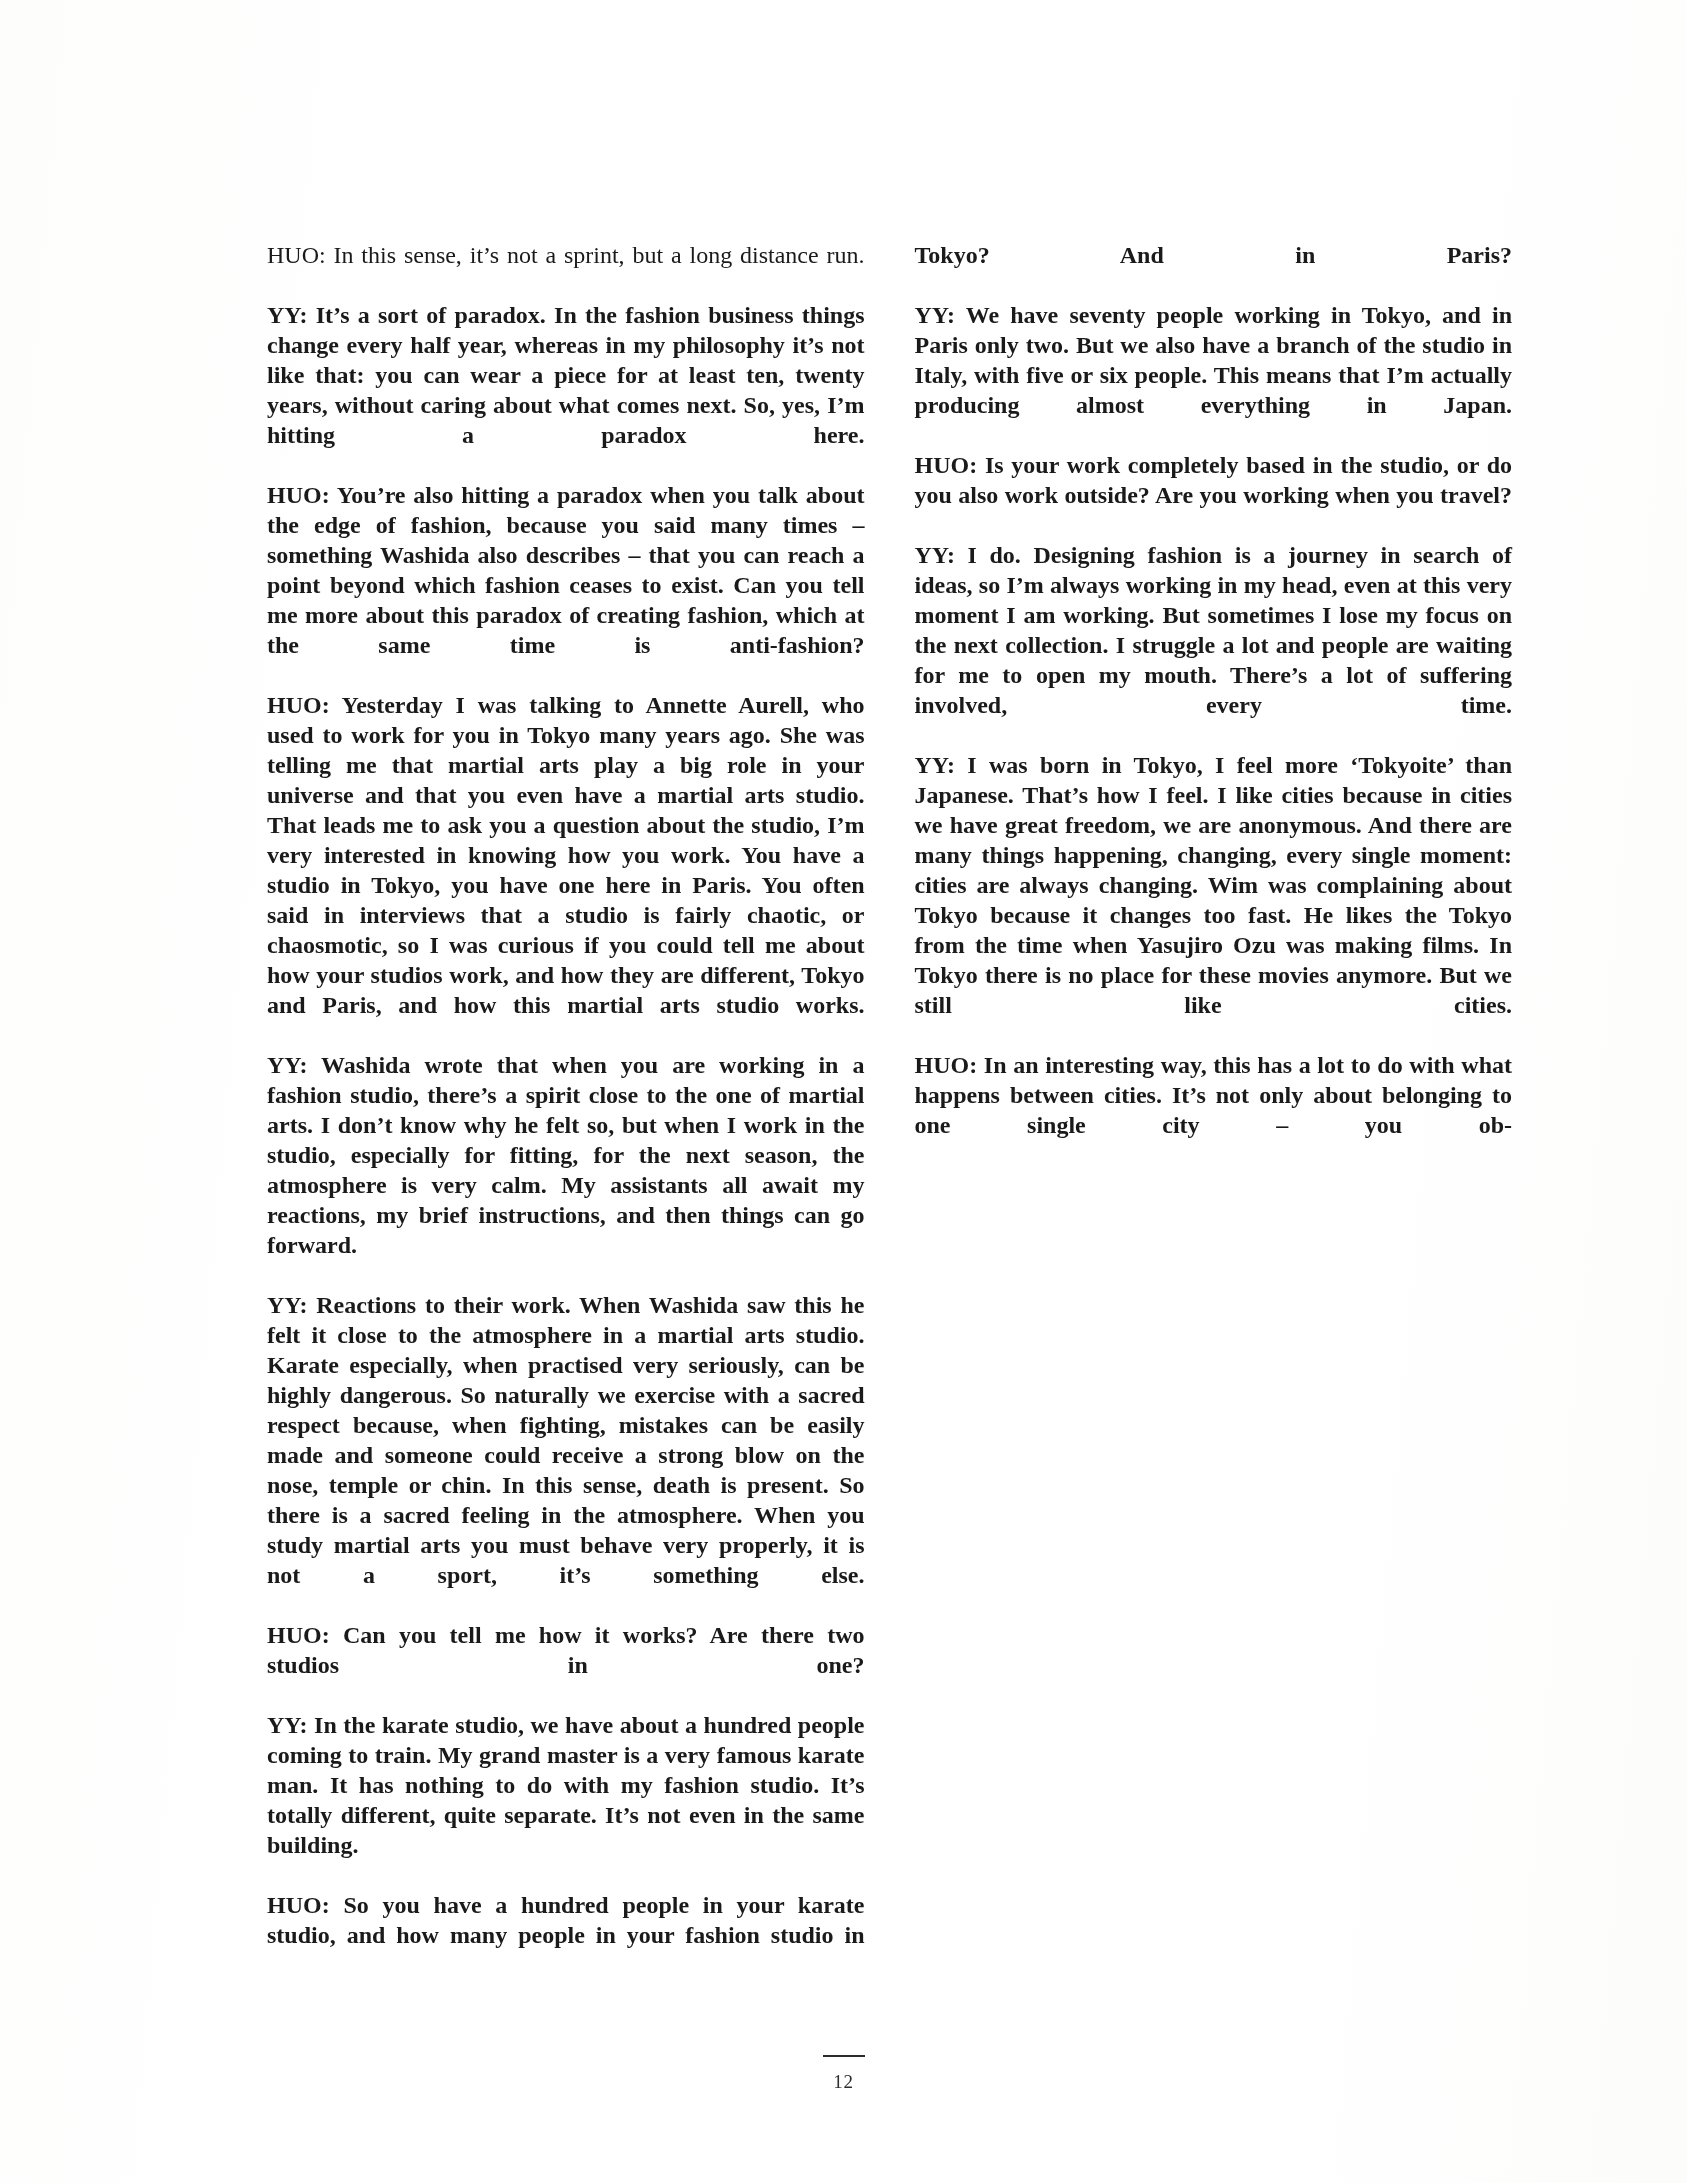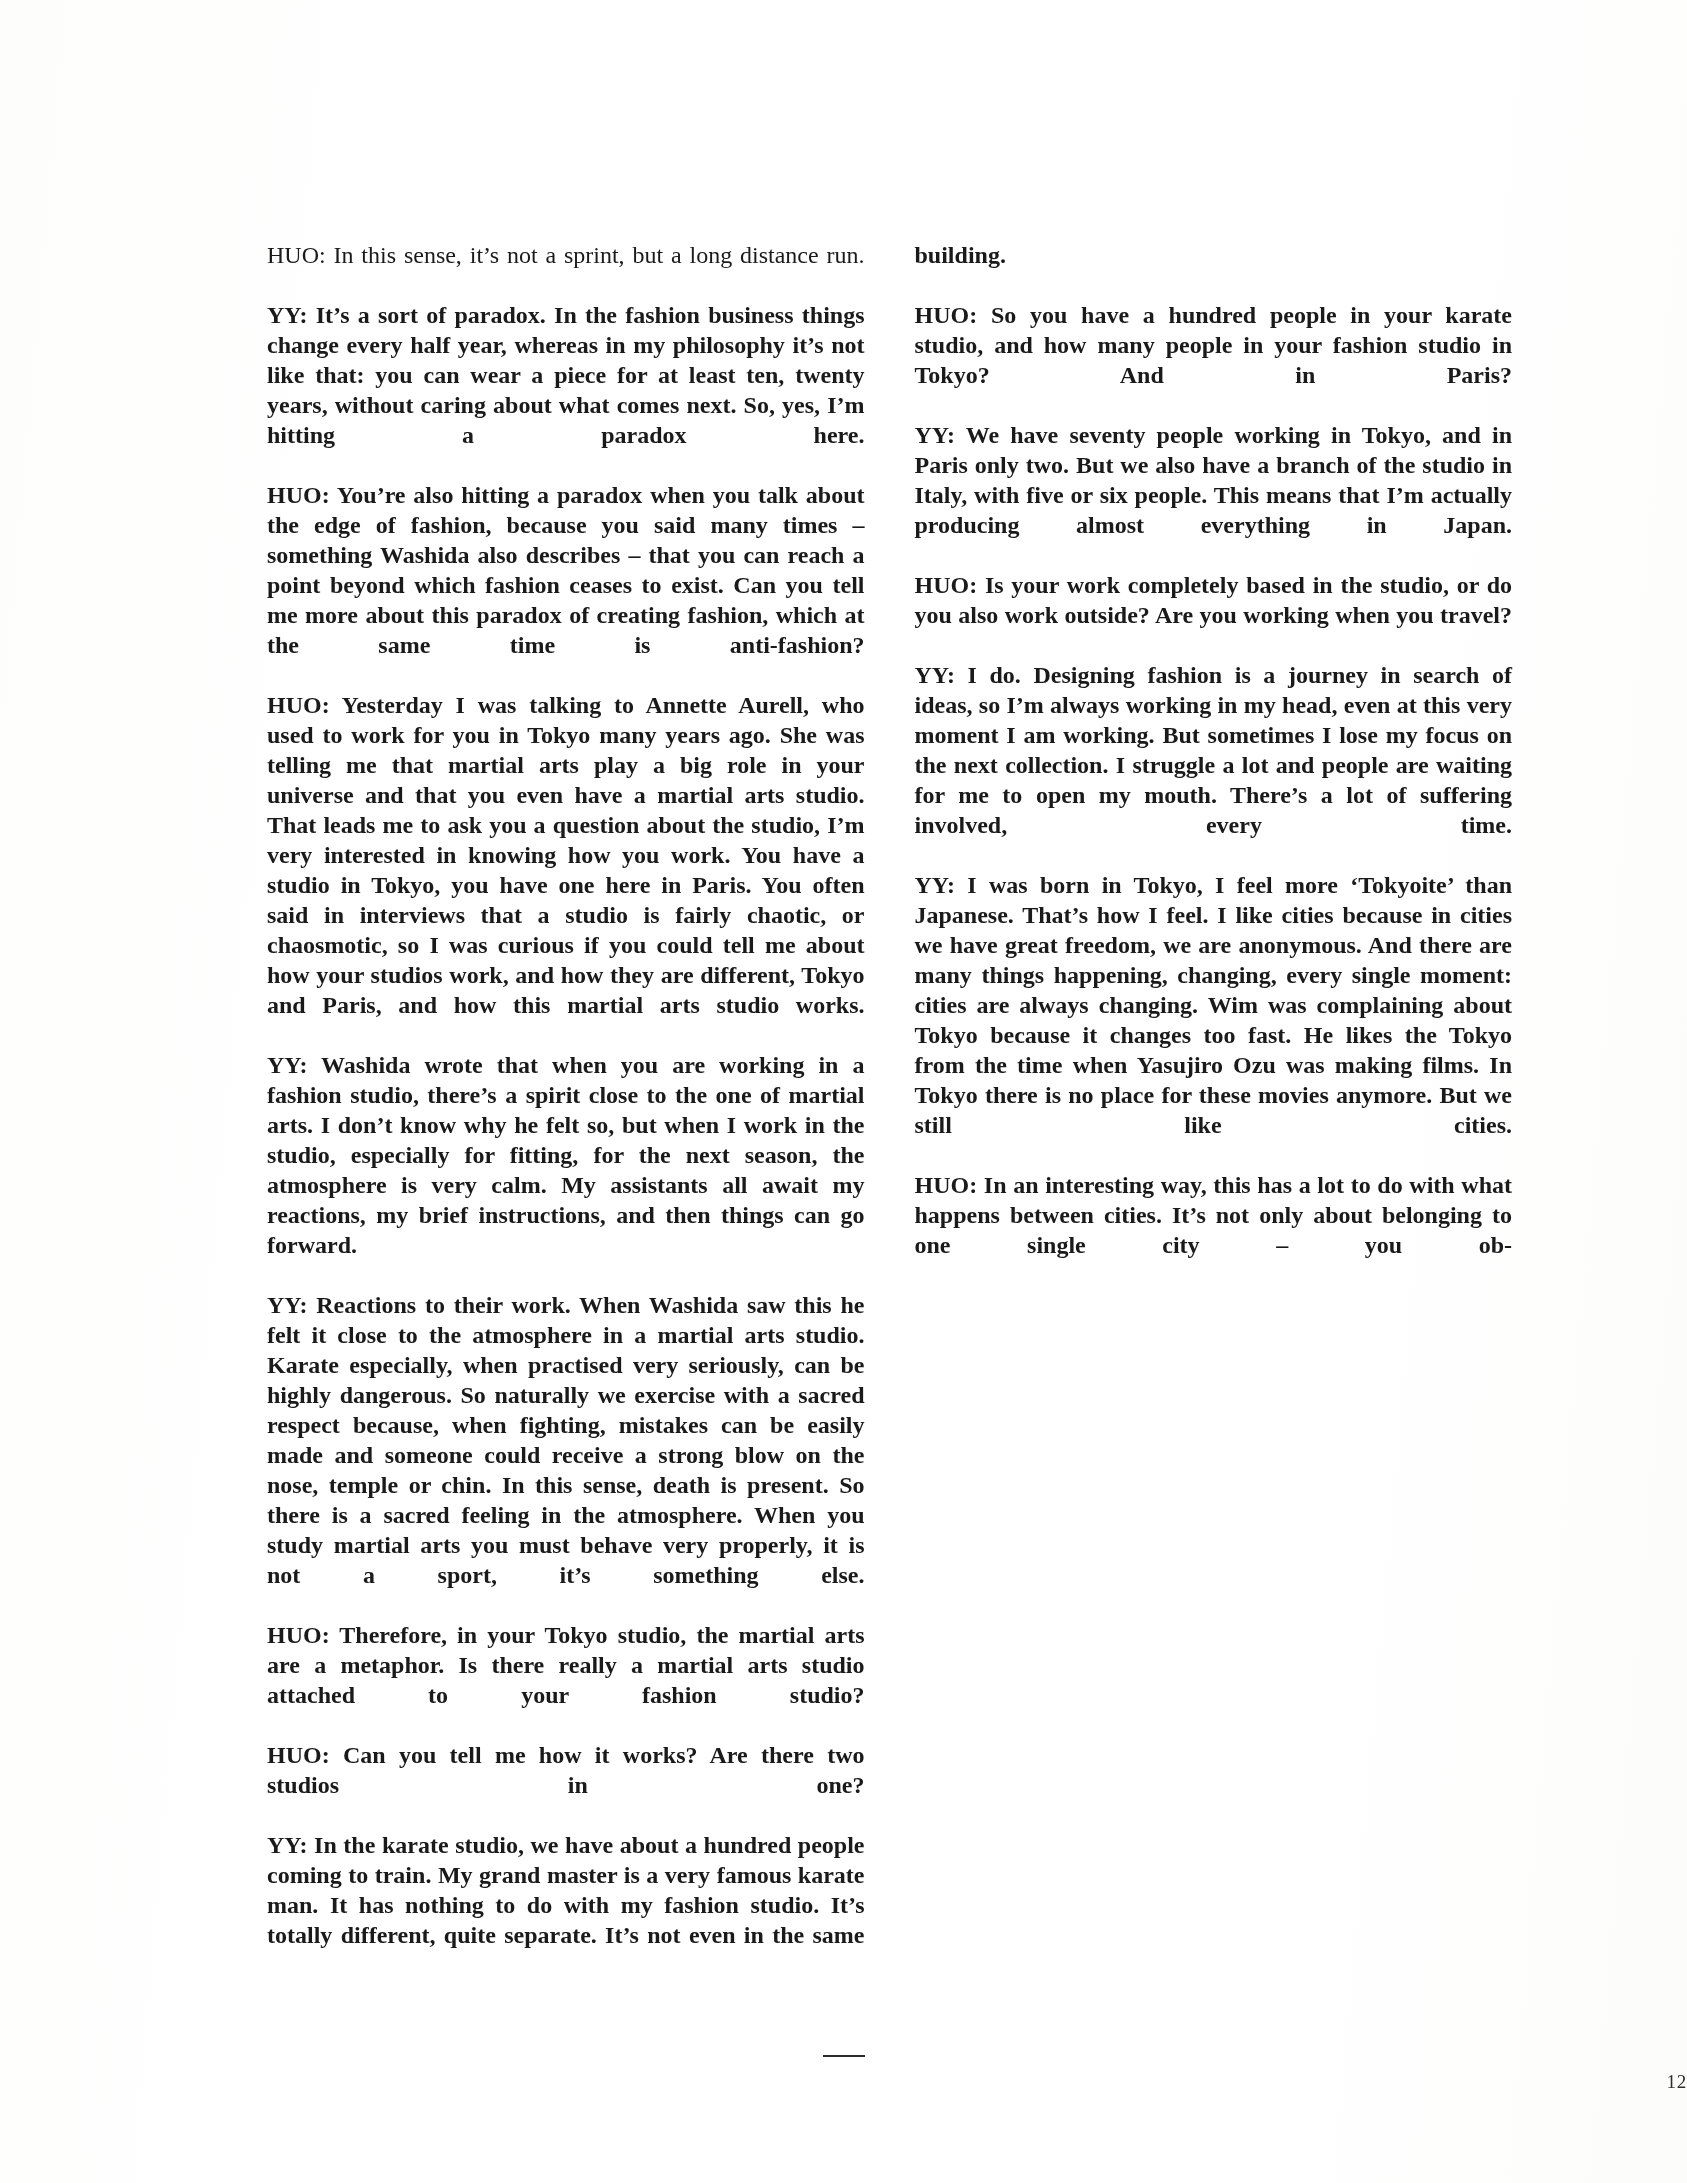--- a/index.html
+++ b/index.html
@@ -63,21 +63,21 @@
     content: "";
     display: inline-block;
     width: 100%;
   }
 
   .footer {
     position: absolute;
     left: 0;
     top: 2055px;
     width: 1687px;
-    text-align: right;
+    text-align: center;
   }
   .footer-rule {
     width: 42px;
     height: 2px;
     background: #2b2b2b;
     margin: 0 auto 15px auto;
   }
   .footer-pageno {
     font-size: 19px;
     line-height: 20.4px;
@@ -93,21 +93,20 @@
 
   <div class="text-block">
 
     <p class="para">HUO: In this sense, it’s not a sprint, but a long distance run.</p>
     <p class="para">YY: It’s a sort of paradox. In the fashion business things change every half year, whereas in my philosophy it’s not like that: you can wear a piece for at least ten, twenty years, without caring about what comes next. So, yes, I’m hitting a paradox here.</p>
     <p class="para gap">HUO: You’re also hitting a paradox when you talk about the edge of fashion, because you said many times – something Washida also describes – that you can reach a point beyond which fash­ion ceases to exist. Can you tell me more about this paradox of creating fashion, which at the same time is anti-fashion?</p>
     <p class="para gap">HUO: Yesterday I was talking to Annette Aurell, who used to work for you in Tokyo many years ago. She was telling me that martial arts play a big role in your universe and that you even have a martial arts studio. That leads me to ask you a question about the studio, I’m very interested in knowing how you work. You have a studio in Tokyo, you have one here in Paris. You often said in interviews that a studio is fairly chaotic, or chaosmotic, so I was curious if you could tell me about how your studios work, and how they are different, Tokyo and Paris, and how this martial arts studio works.</p>
     <p class="para">YY: Washida wrote that when you are working in a fashion studio, there’s a spirit close to the one of martial arts. I don’t know why he felt so, but when I work in the studio, especially for fitting, for the next season, the atmosphere is very calm. My assistants all await my reactions, my brief instructions, and then things can go forward.</p>
     <p class="para">YY: Reactions to their work. When Washida saw this he felt it close to the atmosphere in a martial arts studio. Karate especially, when practised very seriously, can be highly dangerous. So naturally we exercise with a sacred respect because, when fighting, mistakes can be easily made and some­one could receive a strong blow on the nose, temple or chin. In this sense, death is present. So there is a sacred feeling in the atmosphere. When you study martial arts you must behave very properly, it is not a sport, it’s something else.</p>
 
-    <p class="para">HUO: Therefore, in your Tokyo studio, the mar­tial arts are a metaphor. Is there really a martial arts studio attached to your fashion studio?</p>
     <p class="para gap">HUO: Can you tell me how it works? Are there two studios in one?</p>
     <p class="para">YY: In the karate studio, we have about a hun­dred people coming to train. My grand master is a very famous karate man. It has nothing to do with my fashion studio. It’s totally different, quite separate. It’s not even in the same building.</p>
     <p class="para gap">HUO: So you have a hundred people in your karate studio, and how many people in your fashion studio in Tokyo? And in Paris?</p>
     <p class="para">YY: We have seventy people working in Tokyo, and in Paris only two. But we also have a branch of the studio in Italy, with five or six people. This means that I’m actually producing almost every­thing in Japan.</p>
     <p class="para gap">HUO: Is your work completely based in the stu­dio, or do you also work outside? Are you work­ing when you travel?</p>
     <p class="para">YY: I do. Designing fashion is a journey in search of ideas, so I’m always working in my head, even at this very moment I am working. But some­times I lose my focus on the next collection. I struggle a lot and people are waiting for me to open my mouth. There’s a lot of suffering involved, every time.</p>
     <p class="para">YY: I was born in Tokyo, I feel more ‘Tokyoite’ than Japanese. That’s how I feel. I like cities because in cities we have great freedom, we are anonymous. And there are many things happen­ing, changing, every single moment: cities are always changing. Wim was complaining about Tokyo because it changes too fast. He likes the Tokyo from the time when Yasujiro Ozu was making films. In Tokyo there is no place for these movies anymore. But we still like cities.</p>
     <p class="para gap">HUO: In an interesting way, this has a lot to do with what happens between cities. It’s not only about belonging to one single city – you ob-</p>
   </div>
 

